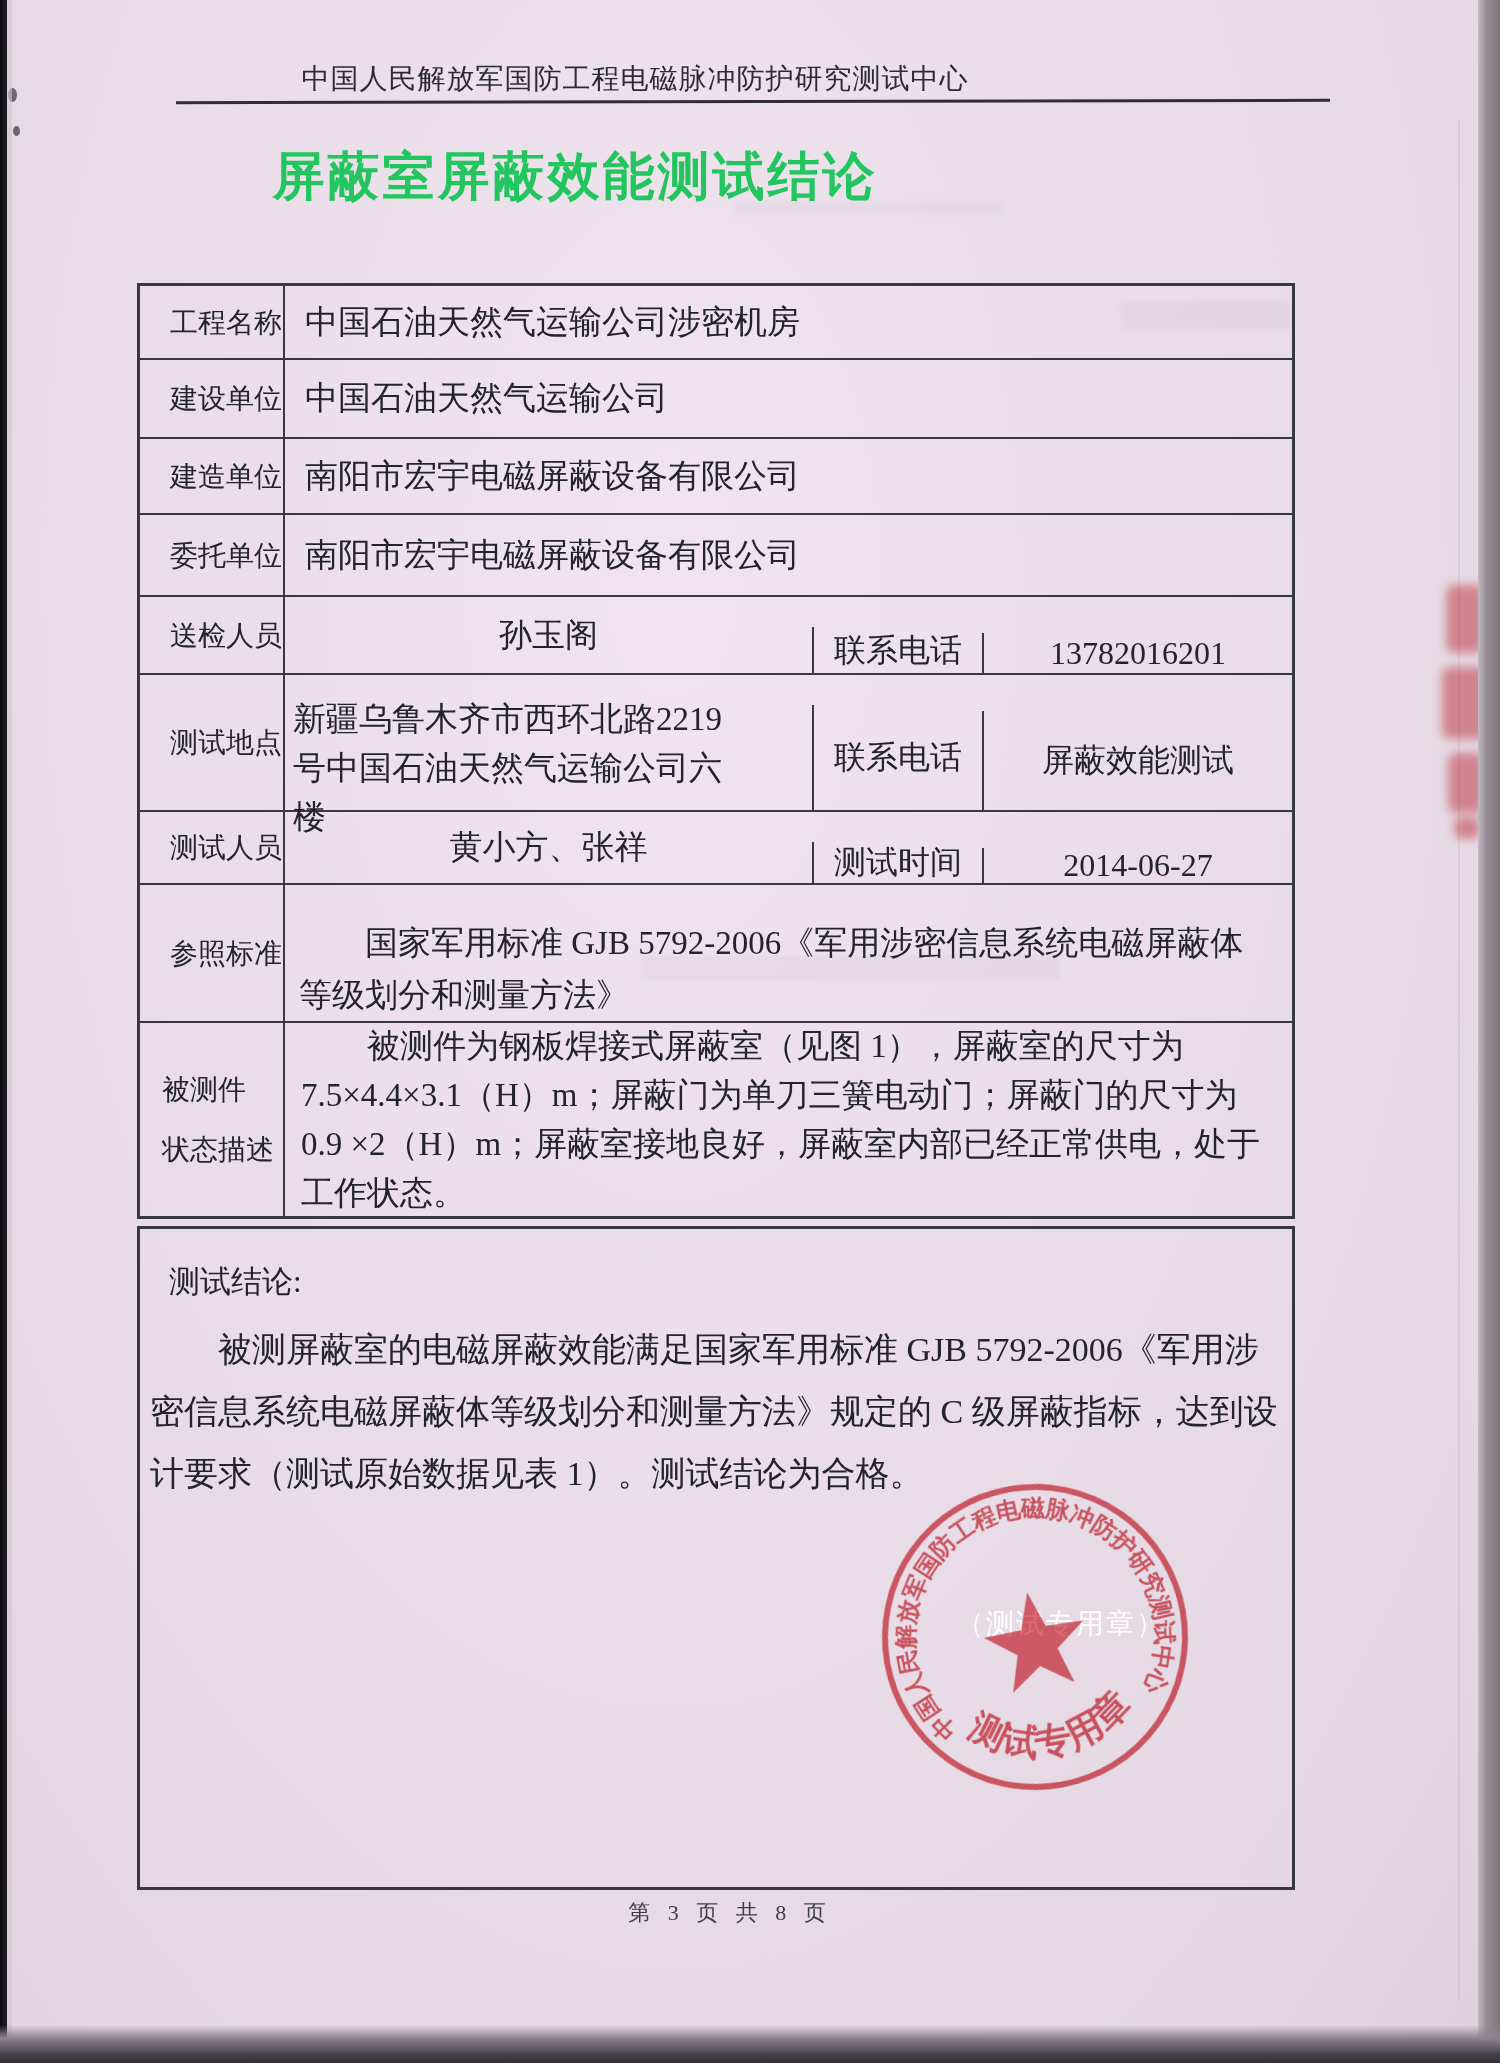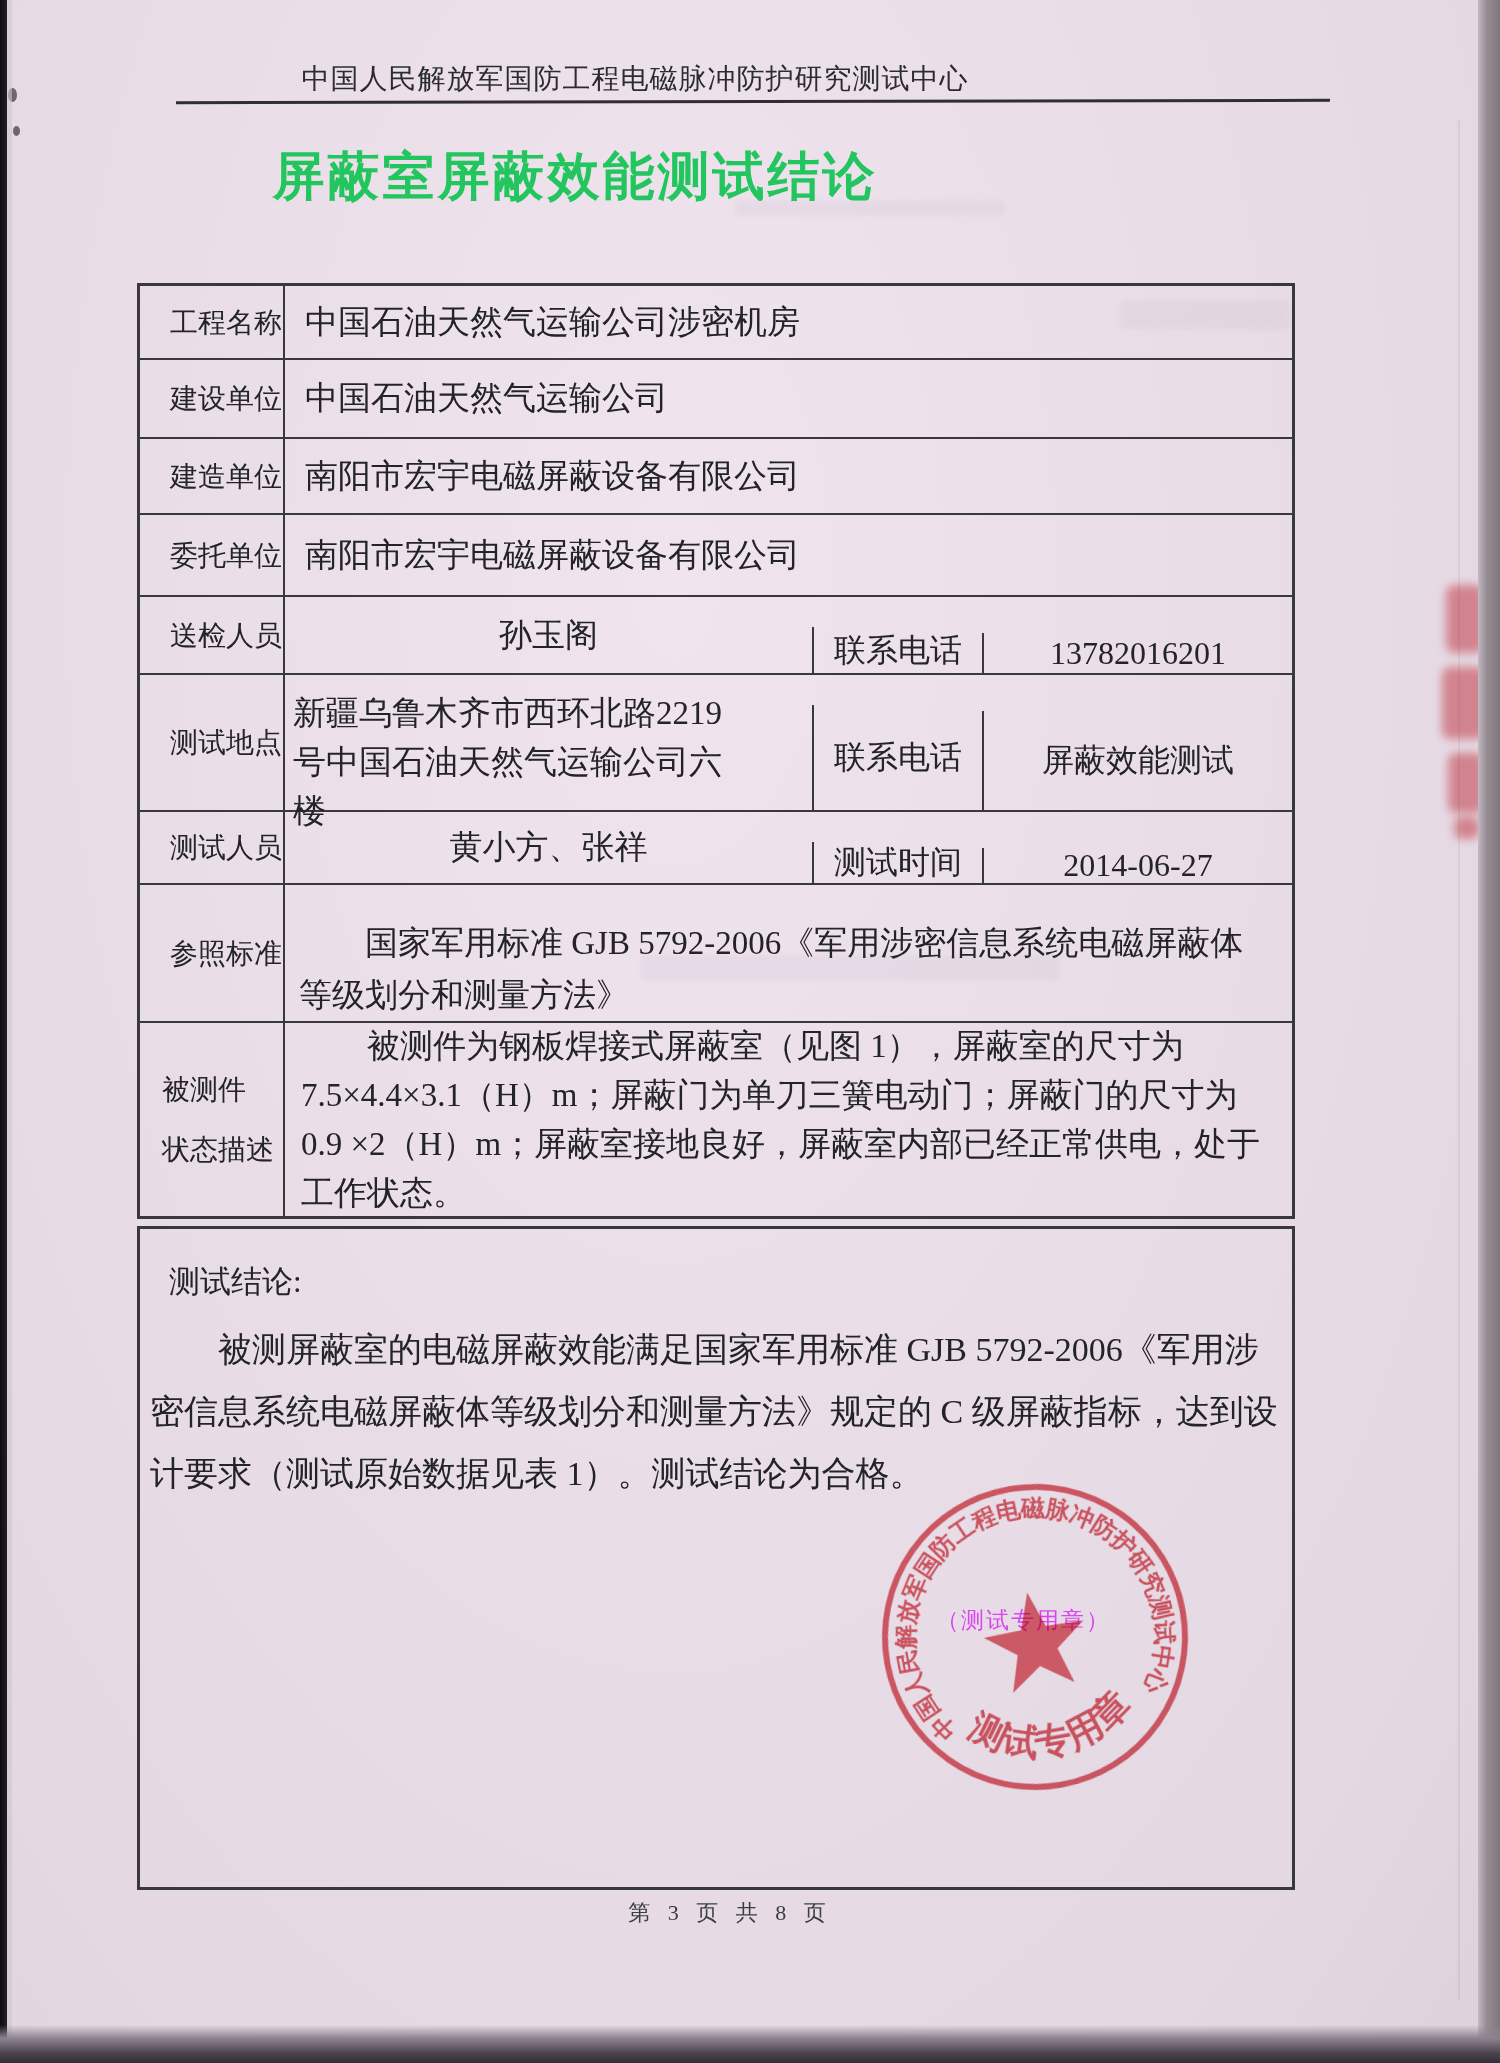--- a/index.html
+++ b/index.html
@@ -38,34 +38,34 @@
   .trow{display:flex;box-sizing:border-box;}
   .trow + .trow{border-top:2px solid #383841;}
   .cell{box-sizing:border-box;display:flex;align-items:center;font-size:33px;line-height:49px;}
   .cell + .cell{border-left:2px solid #383841;}
   .lab{width:143px;flex:0 0 143px;padding-left:30px;font-size:28px;}
   .lab2{width:170px;flex:0 0 170px;justify-content:center;font-size:32px;margin-top:30px;}
   .val{flex:1 1 auto;padding-left:20px;}
   .val4{width:529px;flex:0 0 529px;padding-left:20px;}
   .valc{justify-content:center;padding-left:0;}
   .val2{width:310px;flex:0 0 310px;justify-content:center;font-size:32px;margin-top:36px;}
-  .addr{display:block;padding:14px 0 0 8px;}
+  .addr{display:block;padding:20px 0 0 8px;}
   .addr .inner{width:432px;}
   .ref{display:flex;align-items:flex-end;padding:12px 24px 0 14px;}
   .ref .inner{text-indent:2em;line-height:52px;}
   .lab-two{flex-direction:column;justify-content:center;align-items:flex-start;padding-left:22px;line-height:60px;}
   .desc{display:flex;align-items:center;padding:0 18px 0 16px;}
   .desc .inner{text-indent:2em;line-height:49px;}
   
   .conclusion-box{position:absolute;left:137px;top:1226px;width:1158px;height:664px;box-sizing:border-box;
         border:3px solid #383841;color:#23232b;}
   .c-head{position:absolute;left:10px;top:32px;font-size:31px;margin-left:19px;}
   .c-body{position:absolute;left:10px;top:90px;width:1128px;font-size:34px;line-height:62px;text-indent:2em;}
   
-  .printed-label{position:absolute;left:936px;top:1605px;font-size:23px;color:#d946ef;letter-spacing:2px;z-index:1;}
+  .printed-label{position:absolute;left:956px;top:1605px;font-size:28px;color:#ffffff;letter-spacing:2px;z-index:1;}
   
   .stamp{position:absolute;left:876px;top:1478px;width:318px;height:318px;z-index:2;
         transform:rotate(-10deg);mix-blend-mode:multiply;opacity:.93;filter:blur(.3px);}
   
   .footer{position:absolute;left:400px;top:1898px;width:660px;text-align:center;
         font-size:22px;color:#3c3c44;letter-spacing:6px;}
 </style>
 </head>
 <body>
 

